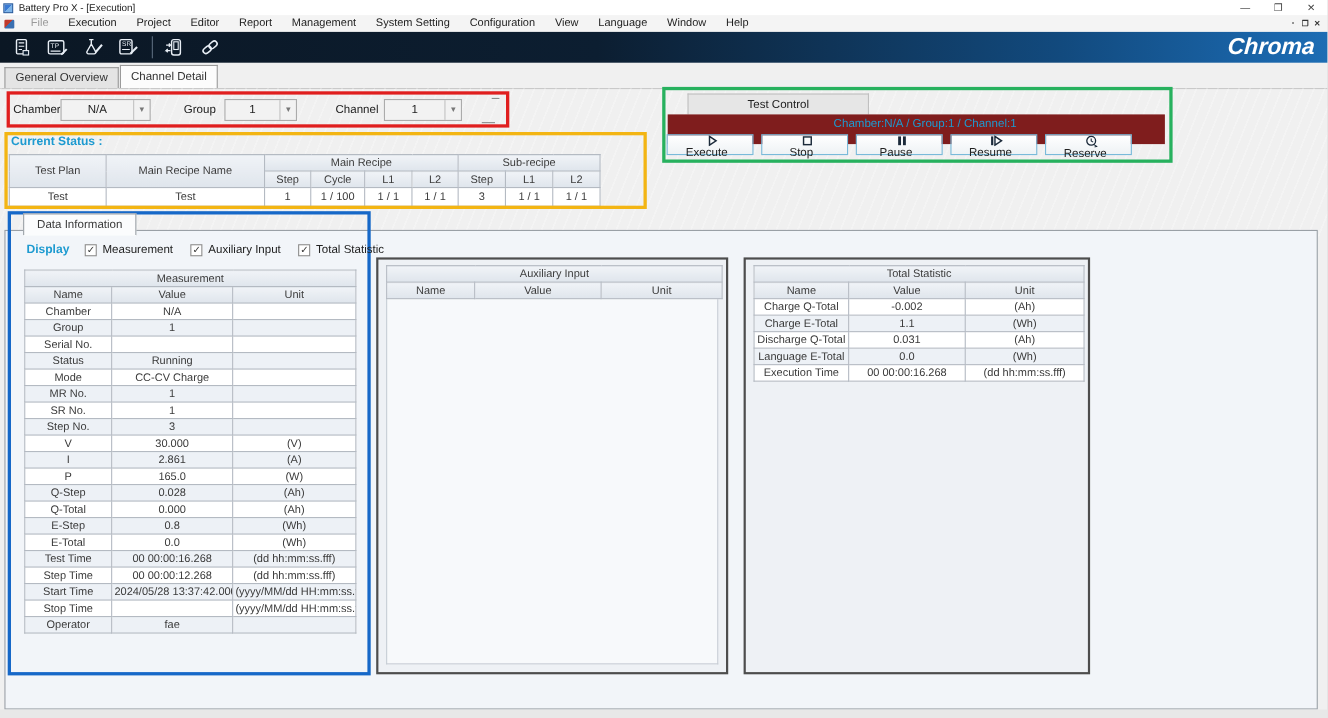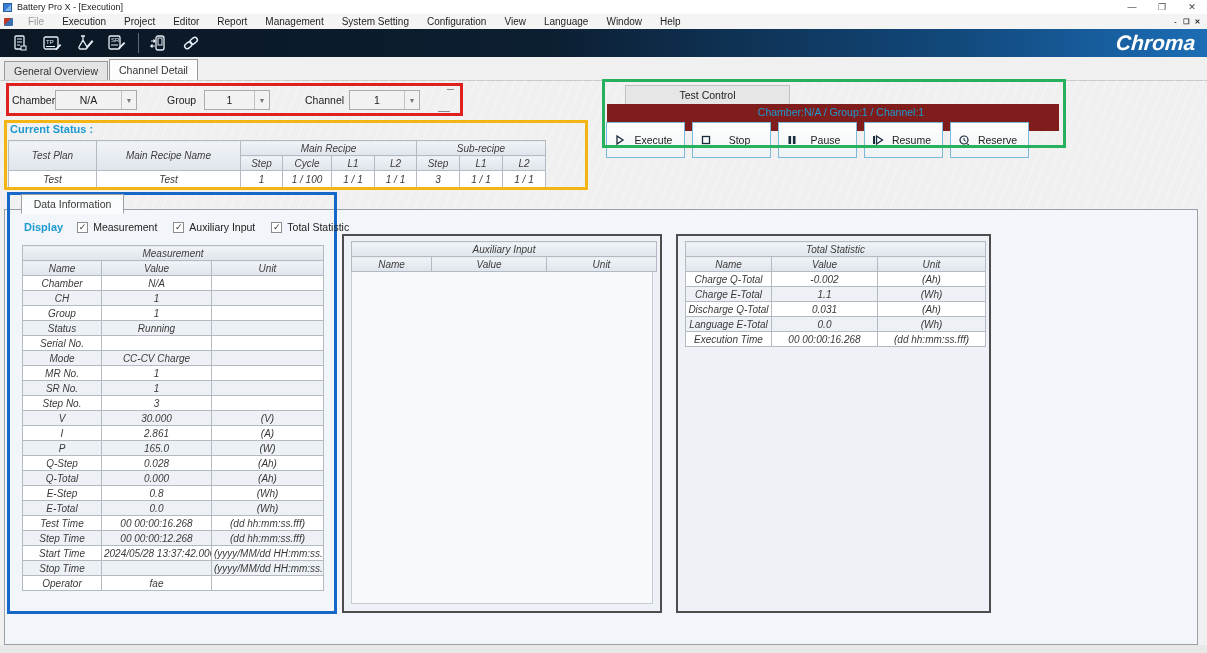--- a/index.html
+++ b/index.html
@@ -61,21 +61,21 @@
     position:absolute; height:20px; background:#f2f2f2; border:1px solid #ababab;
     display:flex; align-items:center;
   }
   .dropdown .val { flex:1; text-align:center; font-size:10.5px; color:#222; }
   .dropdown .arrow-box { width:15px; height:100%; border-left:1px solid #c2c2c2; display:flex; align-items:center; justify-content:center; color:#777; font-size:7px; }
   .artifact { position:absolute; background:#8a8a8a; }
   
   .ann { position:absolute; border-style:solid; border-width:3px; pointer-events:none; }
   
   .cs-label { position:absolute; left:10px; top:123px; font-size:11px; font-weight:bold; }
-  table.grid { border-collapse:collapse; table-layout:fixed; background:#fff;font-style:italic; }
+  table.grid { border-collapse:collapse; table-layout:fixed; background:#fff; }
   table.grid th, table.grid td {
     border:1px solid #b4bac2; font-size:10px; font-weight:normal; text-align:center;
     overflow:hidden; white-space:nowrap; padding:0 2px;
   }
   table.grid th { background:linear-gradient(#f0f3f7,#dfe5ec); color:#3c3c3c; }
   .cs-table { position:absolute; left:8px; top:140px; }
   .cs-table th { height:15px; }
   .cs-table td { height:17px; background:#fff; }
   
   .main-panel {
@@ -113,22 +113,22 @@
   .tc-tab {
     position:absolute; left:625px; top:85px; width:165px; height:19px; background:#e6e6e6;
     border:1px solid #c0c0c0; border-bottom:none; text-align:center; line-height:18px; font-size:10.5px; color:#222;
   }
   .tc-info {
     position:absolute; left:607px; top:104px; width:452px; height:27px; background:#7f1d1d;
     text-align:center; line-height:17px; font-size:10.5px;padding-left:16px;
   }
   .tc-buttons { position:absolute; left:606px; top:122px; width:455px; display:flex; }
   .tc-btn {
-    width:79px; height:36px; margin-right:7px; background:linear-gradient(#ffffff,#eef2f5);
-    border:1px solid #79bada; display:flex; align-items:center; font-size:10.5px; color:#222;
+    width:79px; height:19px; margin-right:7px; background:linear-gradient(#ffffff,#eef2f5);
+    border:1px solid #79bada; display:flex; align-items:center; font-size:10.5px; color:#222;flex-direction:column;
   }
   .tc-btn .ic { width:18px; display:flex; justify-content:center; align-items:center; margin-left:4px; }
   .tc-btn .tx { flex:1; text-align:center; padding-right:6px; }
   .blue-text { color:#1d9ad0; }
   
   .bottom-strip { position:absolute; left:0; top:645px; width:1207px; height:8px; background:#e8e8e8; }
 </style>
 </head>
 <body>
 
@@ -373,41 +373,36 @@
       </tr>
     </thead>
     <tbody>
 
         <tr>
           <td>Chamber</td>
           <td>N/A</td>
           <td></td>
         </tr>
 
-        <tr>
-          <td>CH</td>
-          <td>1</td>
-          <td></td>
-        </tr>
 
         <tr>
           <td>Group</td>
           <td>1</td>
           <td></td>
         </tr>
 
         <tr>
+          <td>Serial No.</td>
+          <td></td>
+          <td></td>
+        </tr>
+
+        <tr>
           <td>Status</td>
           <td>Running</td>
-          <td></td>
-        </tr>
-
-        <tr>
-          <td>Serial No.</td>
-          <td></td>
           <td></td>
         </tr>
 
         <tr>
           <td>Mode</td>
           <td>CC-CV Charge</td>
           <td></td>
         </tr>
 
         <tr>

